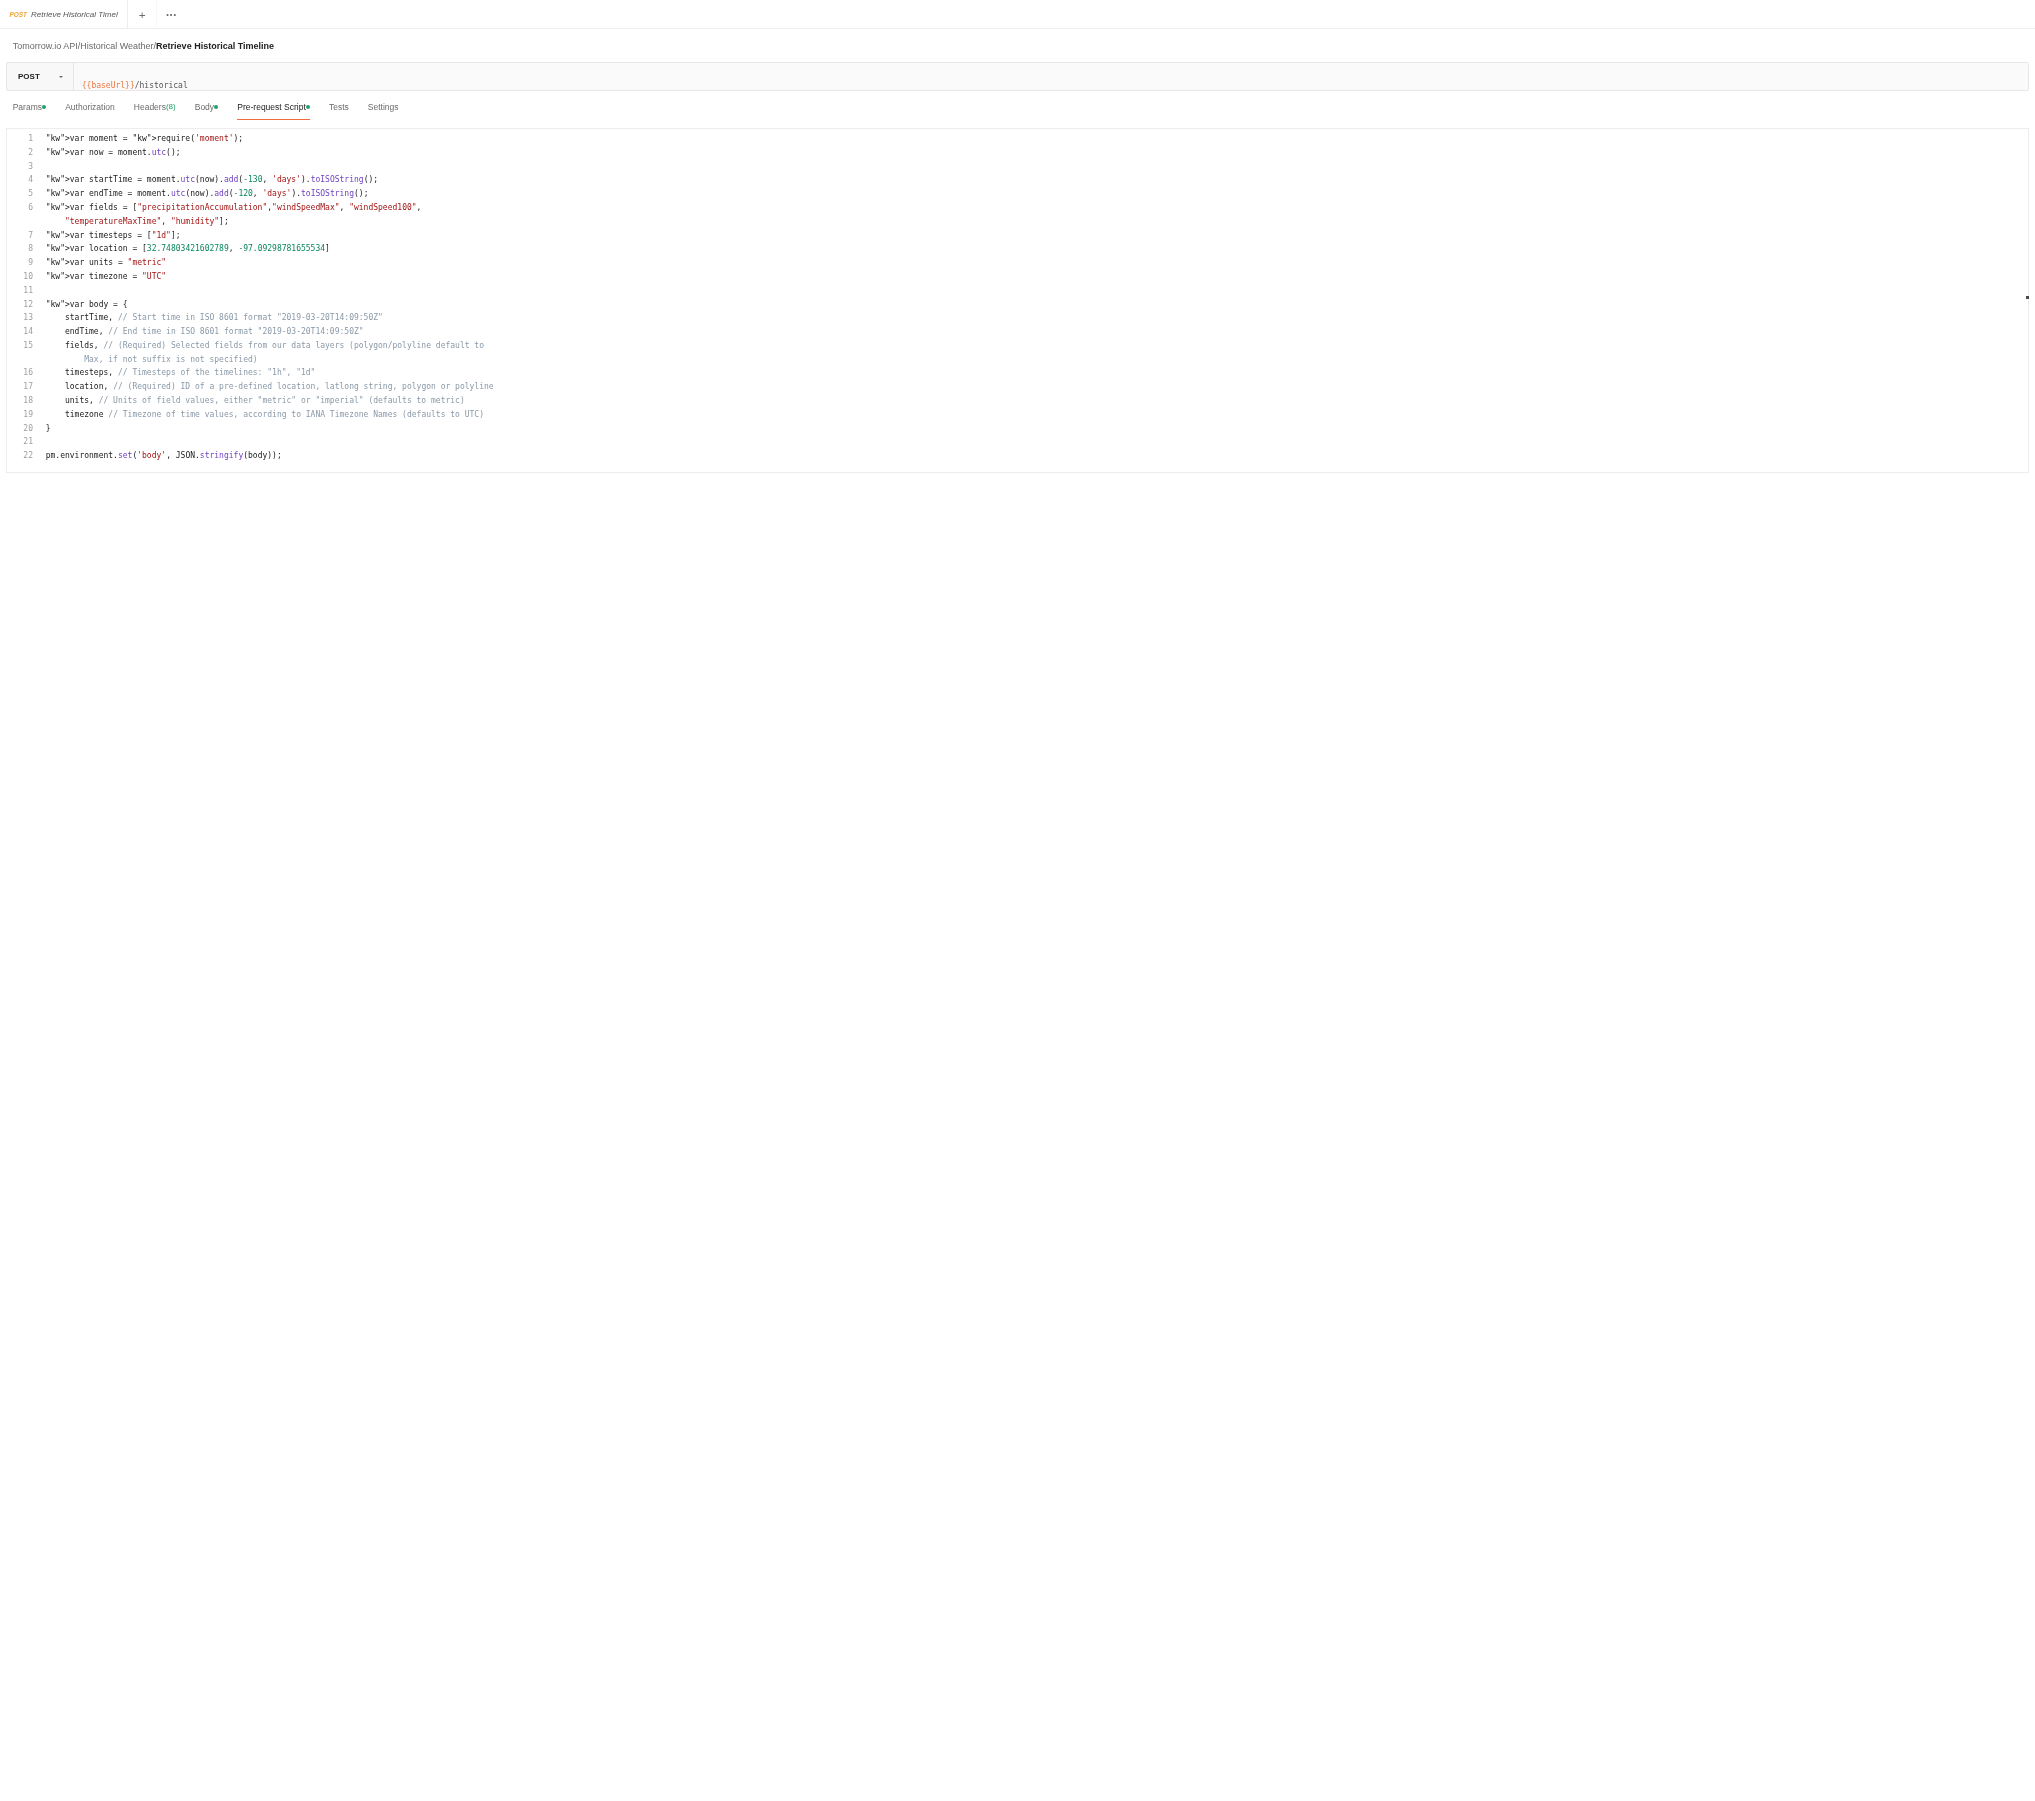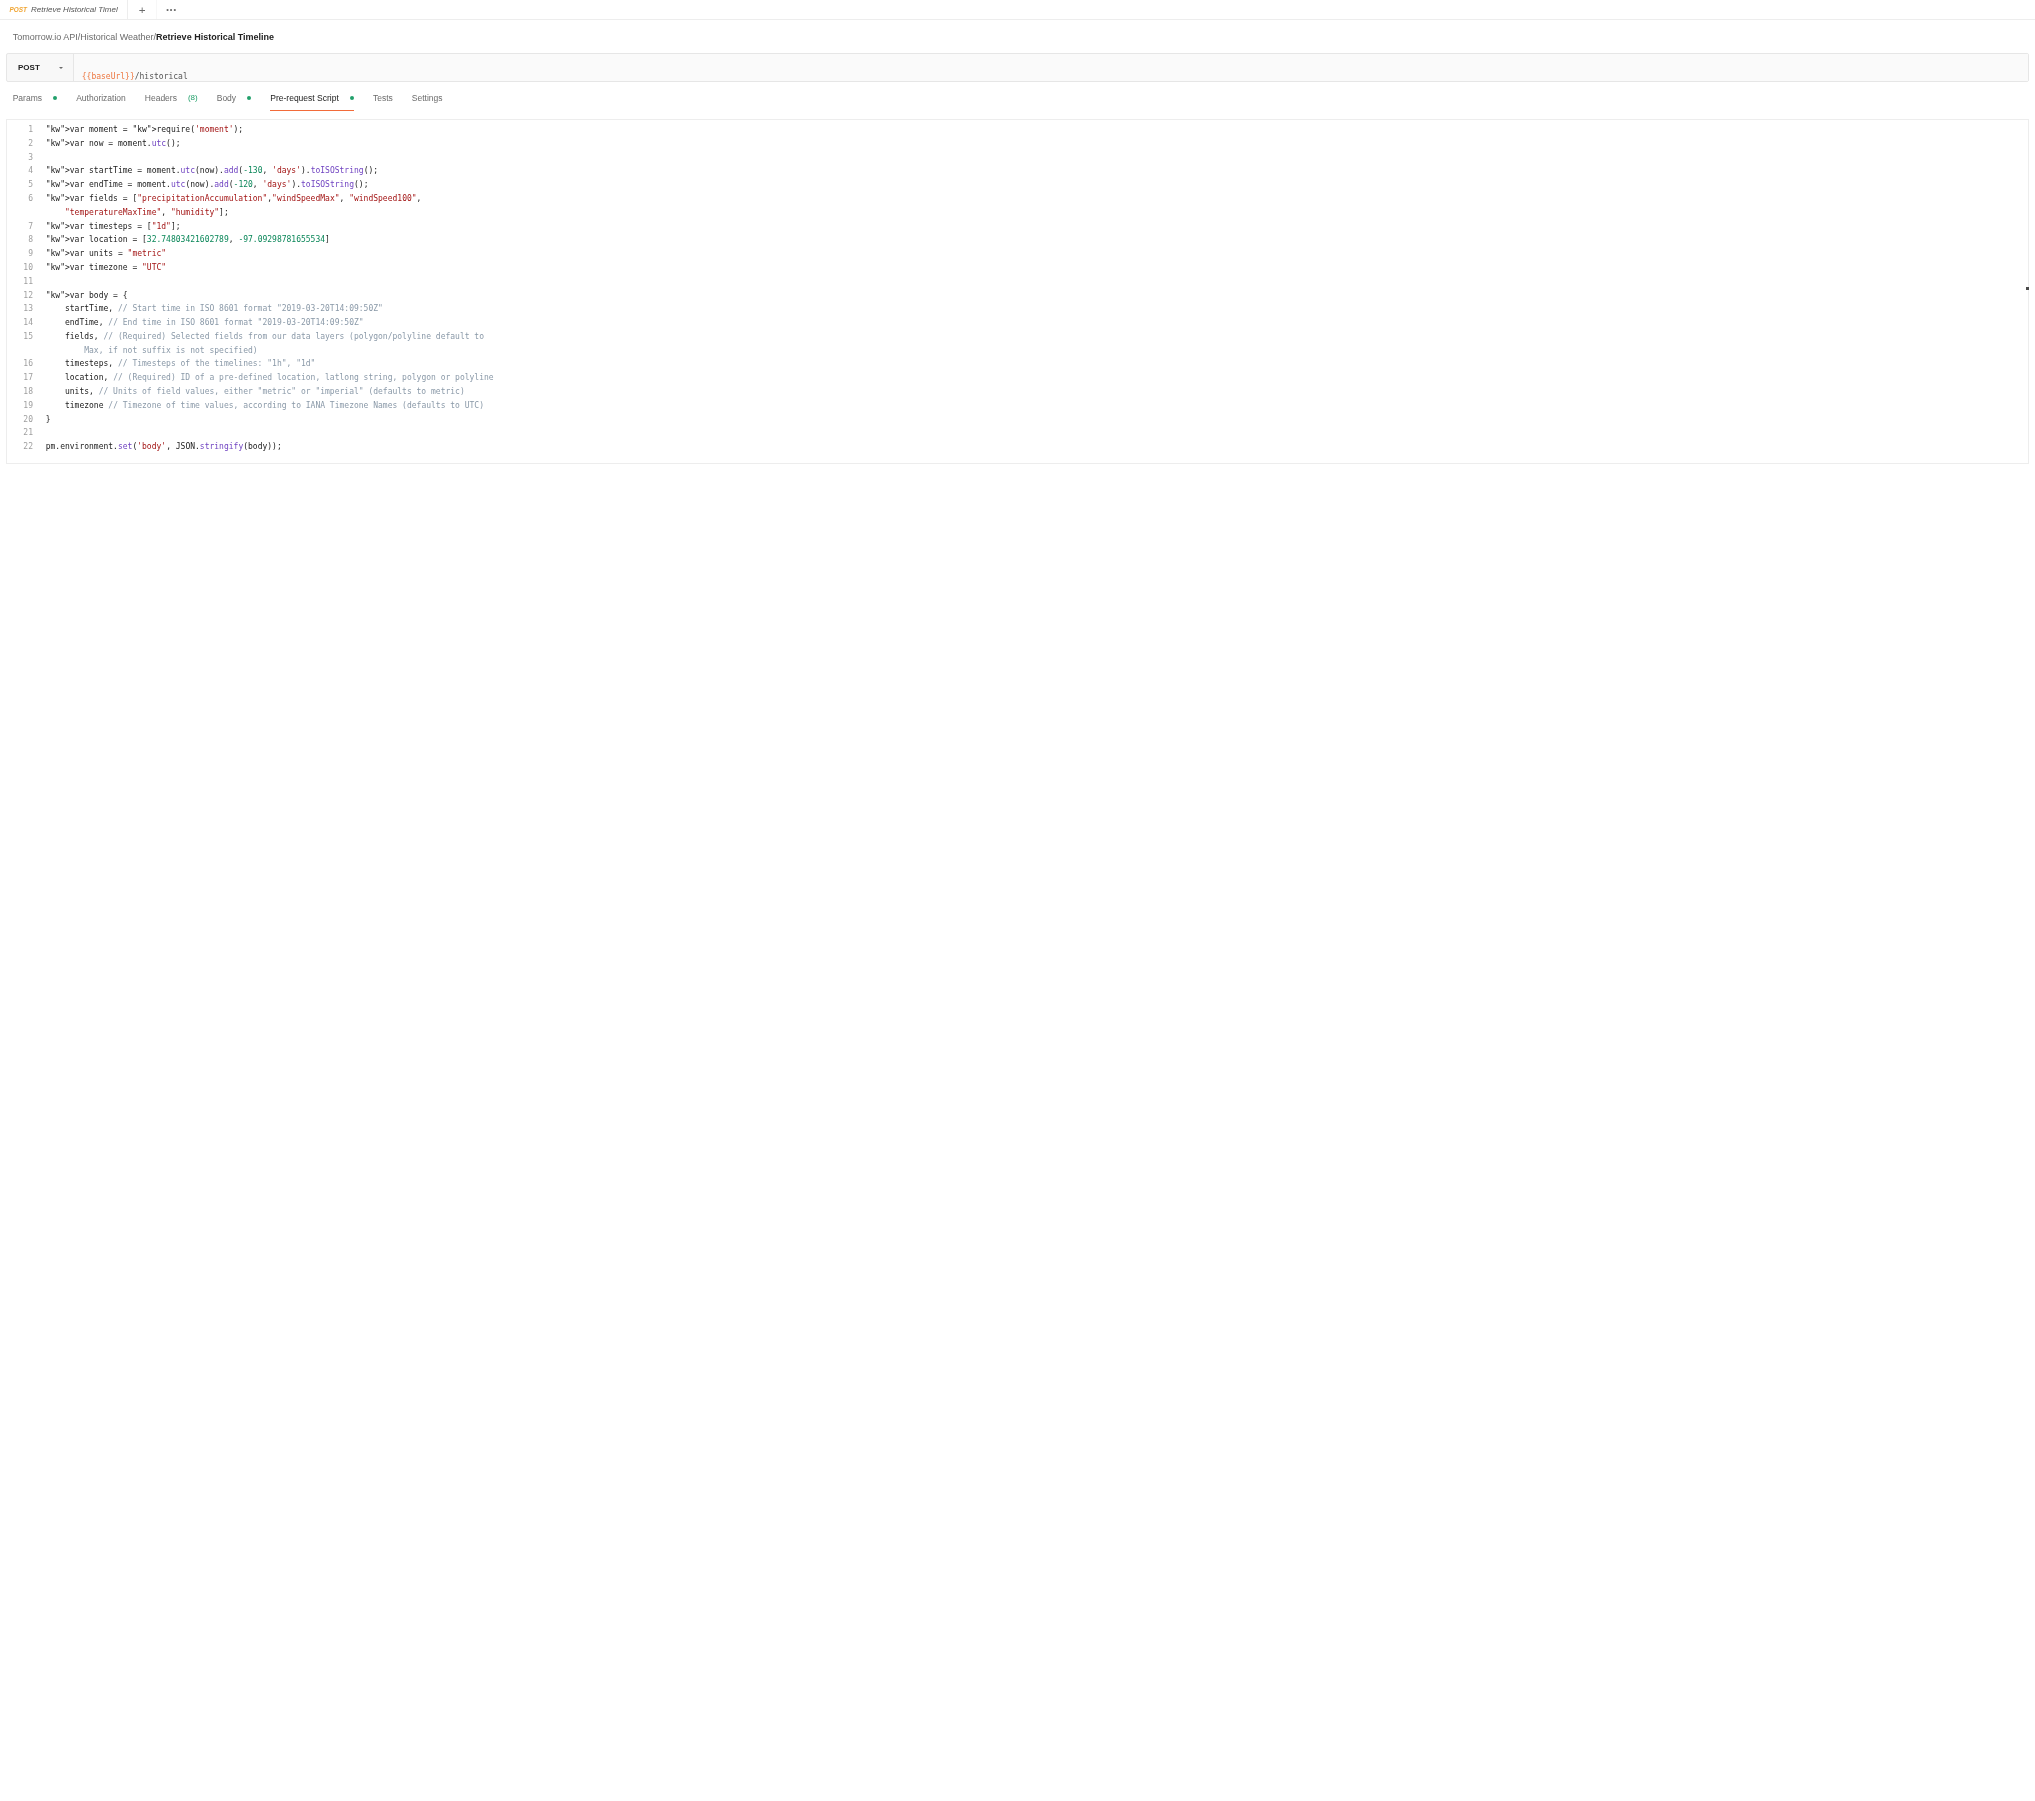--- a/index.html
+++ b/index.html
@@ -5,21 +5,21 @@
   * { box-sizing: border-box; margin: 0; padding: 0; }
   body {
     font-family: -apple-system, BlinkMacSystemFont, "Segoe UI", Helvetica, Arial, sans-serif;
     background: #fff;
     color: #212121;
     font-size: 7.4px;
   }
   .tab-bar {
     display: flex;
     align-items: center;
-    height: 20px;
+    height: 29px;
     border-bottom: 0.5px solid #ededed;
     padding-left: 0;
   }
   .tab {
     display: flex;
     align-items: center;
     padding: 0 9.5px;
     height: 100%;
     border-right: 0.5px solid #ededed;
     gap: 4.2px;
@@ -106,21 +106,21 @@
     display: flex;
     align-items: center;
     gap: 19px;
     padding: 10.6px 12.7px 0 12.7px;
     font-size: 8.5px;
     color: #6b6b6b;
   }
   .req-tab {
     display: flex;
     align-items: center;
-    gap: 11px;
+    gap: 0;
     padding-bottom: 7.4px;
     border-bottom: 1.1px solid transparent;
     cursor: pointer;
   }
   .req-tab.active {
     color: #212121;
     border-bottom-color: #f26b3a;
   }
   .dot {
     width: 4.2px; height: 4.2px; border-radius: 50%;

